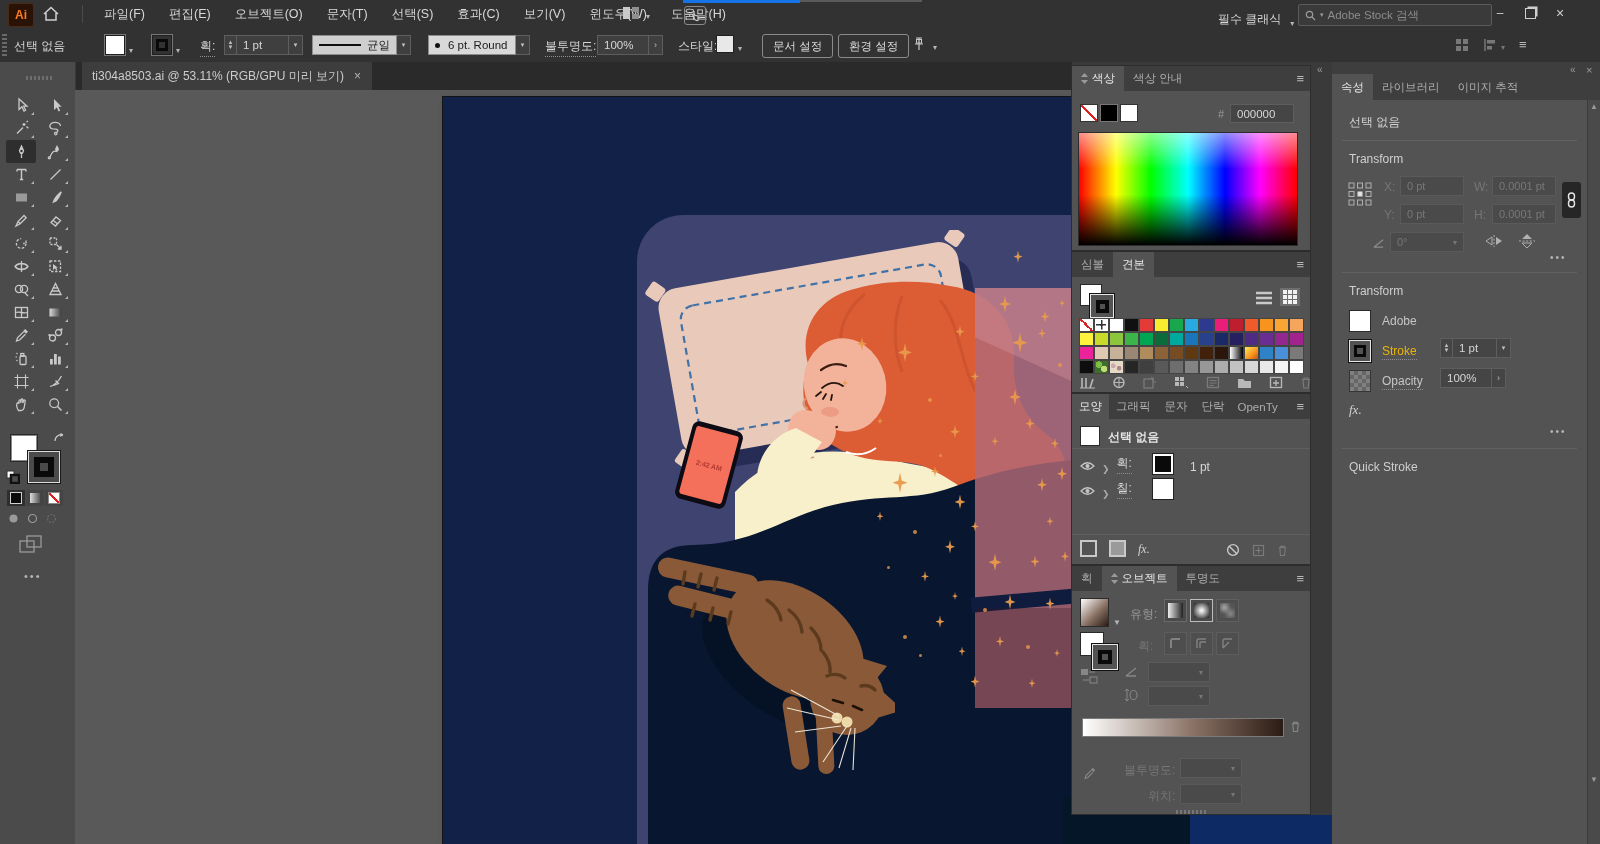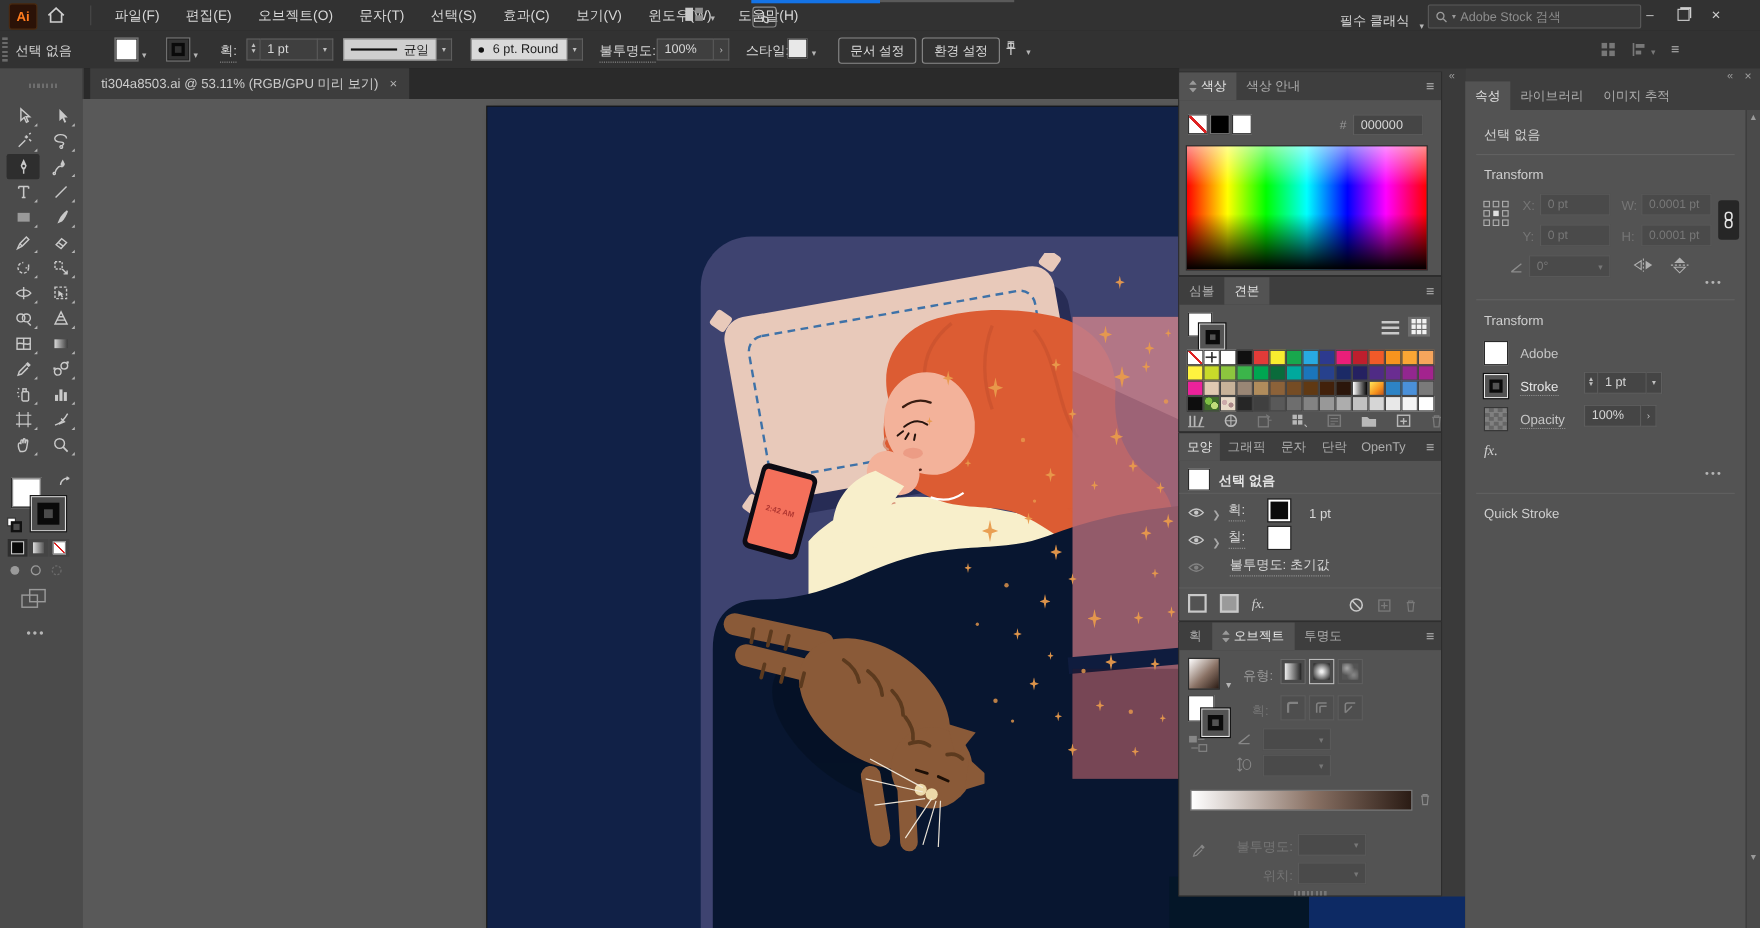--- a/index.html
+++ b/index.html
@@ -757,27 +757,20 @@
     </div>
     <div class="abs row" style="left:0;top:81px;width:238px;height:24px;padding-left:8px;box-sizing:border-box;gap:7px;">
       <span class="eye"><svg width="15" height="10" viewBox="0 0 15 10">
               <path d="M1,5 Q7.5,-1.5 14,5 Q7.5,11.5 1,5 Z" stroke-width="1.2"></path>
               <circle cx="7.5" cy="5" r="2" fill="#c6c6c6" stroke="none"></circle>
             </svg></span>
       <span style="color:#a8a8a8;font-size:9px;">❯</span>
       <span class="dot-u">칠:</span>
       <div style="width:16px;height:16px;background:#ffffff;border:2px solid #fff;outline:1px solid #222;margin-left:14px;"></div>
     </div>
-    <div class="abs row" style="left:0;top:106px;width:238px;height:24px;padding-left:8px;box-sizing:border-box;gap:7px;">
-      <span class="eye" style="opacity:.4;"><svg width="15" height="10" viewBox="0 0 15 10">
-              <path d="M1,5 Q7.5,-1.5 14,5 Q7.5,11.5 1,5 Z" stroke-width="1.2"></path>
-              <circle cx="7.5" cy="5" r="2" fill="#c6c6c6" stroke="none"></circle>
-            </svg></span>
-      <span class="dot-u" style="margin-left:16px;">불투명도: 초기값</span>
-    </div>
     <div class="divider" style="left:0;top:140px;width:238px;background:#5e5e5e;"></div>
     <div class="abs row" style="left:8px;top:146px;gap:12px;">
       <div style="width:13px;height:13px;border:2px solid #c9c9c9;"></div>
       <div style="width:13px;height:13px;border:2px solid #c9c9c9;background:#9a9a9a;"></div>
       <span style="font-style:italic;font-family:'Liberation Serif',serif;color:#d2d2d2;">fx.</span>
       <svg width="14" height="14" viewBox="0 0 14 14" style="margin-left:64px;">
             <circle cx="7" cy="7" r="5.4" fill="none" stroke="#c9c9c9" stroke-width="1.4"></circle>
             <path d="M3.2,3.2 L10.8,10.8" stroke="#c9c9c9" stroke-width="1.4"></path>
           </svg>
       <svg width="13" height="13" viewBox="0 0 13 13">
@@ -947,21 +940,21 @@
           <path d="M4,10 L9,15 L14,10 Z" fill="none" stroke="#b0b0b0"></path>
         </svg>
     <span class="abs" style="left:218px;top:152px;color:#b5b5b5;letter-spacing:2px;font-size:10px;">•••</span>
     <div class="divider" style="left:10px;top:172px;width:235px;"></div>
     <span class="abs seclbl" style="left:17px;top:184px;">Transform</span>
     <div class="abs" style="left:17px;top:210px;width:20px;height:20px;background:#ffffff;border:1px solid #2a2a2a;"></div>
     <span class="abs" style="left:50px;top:214px;color:#c6c6c6;">Adobe</span>
     <div class="abs" style="left:17px;top:240px;width:20px;height:20px;background:#535353;border:1px solid #e6e6e6;outline:1px solid #111;display:flex;align-items:center;justify-content:center;">
       <div style="width:12px;height:12px;border:3.5px solid #0a0a0a;box-sizing:border-box;"></div>
     </div>
-    <span class="abs dot-u" style="left:50px;top:244px;color:#e5e5e5;">Stroke</span>
+    <span class="abs dot-u" style="left:50px;top:244px;color:#eab308;">Stroke</span>
     <div class="abs row" style="left:108px;top:238px;">
       <div class="stepbox" style="background:#454545;">
             <span>▲</span>
             <span>▼</span>
           </div>
       <div class="field" style="width:44px;background:#454545;border-left:none;">1 pt</div>
       <div class="chevbtn" style="background:#454545;">▾</div>
     </div>
     <div class="abs checker" style="left:17px;top:270px;width:20px;height:20px;border:1px solid #2a2a2a;opacity:.7;"></div>
     <span class="abs dot-u" style="left:50px;top:274px;color:#c6c6c6;">Opacity</span>

